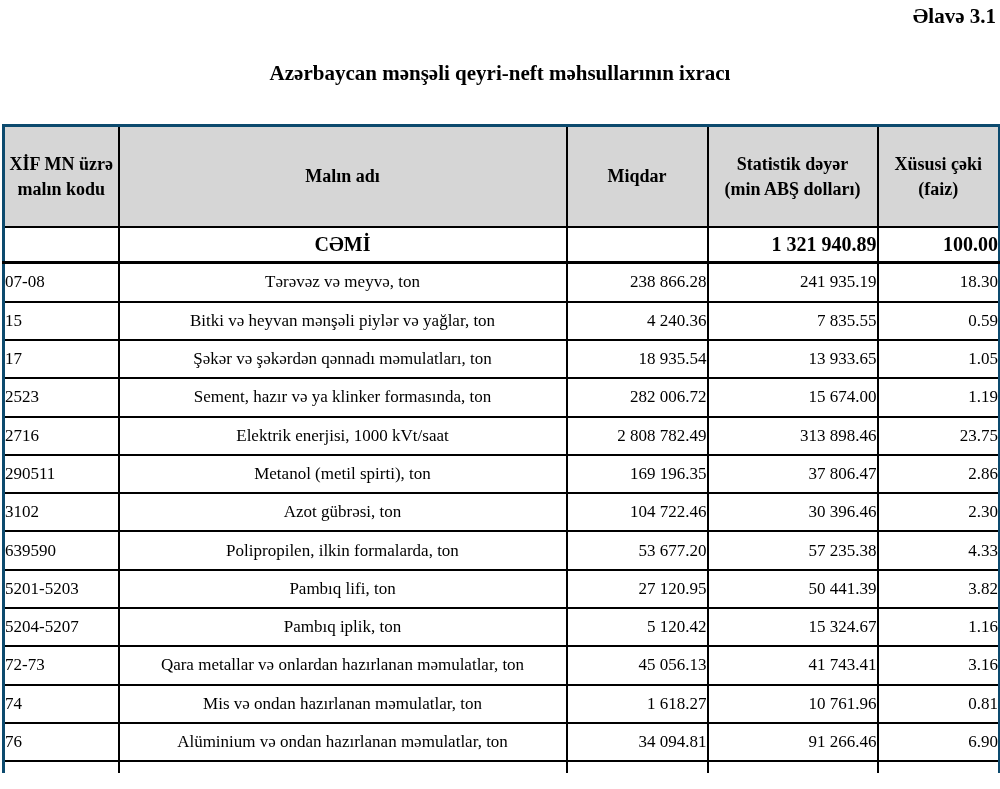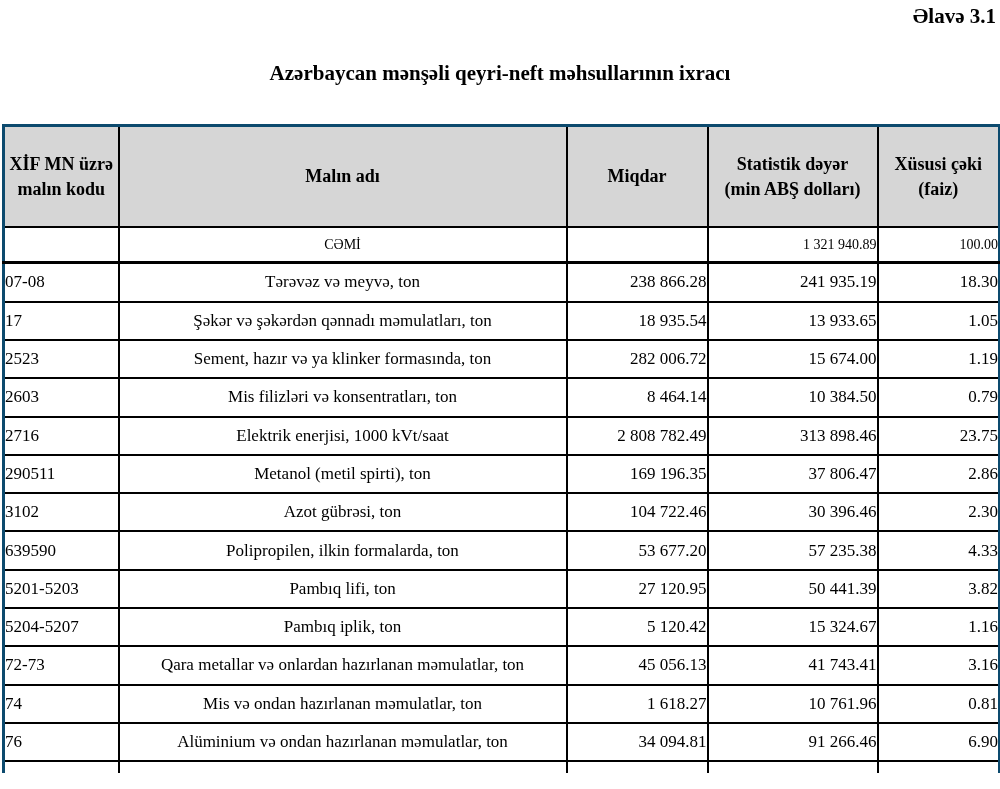--- a/index.html
+++ b/index.html
@@ -53,22 +53,22 @@
     height: 99px;
     background: #d6d6d6;
     font-weight: bold;
     font-size: 18px;
     text-align: center;
     white-space: pre-line;
     line-height: 1.35;
   }
   .main-table tr.total-row td {
     height: 33px;
-    font-weight: normal;
-    font-size: 14px;
+    font-weight: bold;
+    font-size: 20px;
     border-bottom: 3px solid #000000;
   }
   .cell-code   { text-align: left;  padding-left: 13px; padding-right: 2px; }
   .cell-name   { text-align: center;  padding-left: 9px;  padding-right: 4px; }
   .cell-num    { text-align: right; padding-right: 3px; padding-left: 2px; }
   .cell-center { text-align: center; }
 </style>
 </head>
 <body>
 
@@ -107,41 +107,41 @@
         <td class="cell-num">100.00</td>
       </tr>
       <tr>
         <td class="cell-code">07-08</td>
         <td class="cell-name">Tərəvəz və meyvə, ton</td>
         <td class="cell-num">238 866.28</td>
         <td class="cell-num">241 935.19</td>
         <td class="cell-num">18.30</td>
       </tr>
       <tr>
+        <td class="cell-code">15</td>
+        <td class="cell-name">Bitki və heyvan mənşəli piylər və yağlar, ton</td>
+        <td class="cell-num">4 240.36</td>
+        <td class="cell-num">7 835.55</td>
+        <td class="cell-num">0.59</td>
+      </tr>
+      <tr>
         <td class="cell-code">17</td>
         <td class="cell-name">Şəkər və şəkərdən qənnadı məmulatları, ton</td>
         <td class="cell-num">18 935.54</td>
         <td class="cell-num">13 933.65</td>
         <td class="cell-num">1.05</td>
       </tr>
       <tr>
         <td class="cell-code">2523</td>
         <td class="cell-name">Sement, hazır və ya klinker formasında, ton</td>
         <td class="cell-num">282 006.72</td>
         <td class="cell-num">15 674.00</td>
         <td class="cell-num">1.19</td>
       </tr>
       <tr>
-        <td class="cell-code">2603</td>
-        <td class="cell-name">Mis filizləri və konsentratları, ton</td>
-        <td class="cell-num">8 464.14</td>
-        <td class="cell-num">10 384.50</td>
-        <td class="cell-num">0.79</td>
-      </tr>
-      <tr>
         <td class="cell-code">2716</td>
         <td class="cell-name">Elektrik enerjisi, 1000 kVt/saat</td>
         <td class="cell-num">2 808 782.49</td>
         <td class="cell-num">313 898.46</td>
         <td class="cell-num">23.75</td>
       </tr>
       <tr>
         <td class="cell-code">290511</td>
         <td class="cell-name">Metanol (metil spirti), ton</td>
         <td class="cell-num">169 196.35</td>

